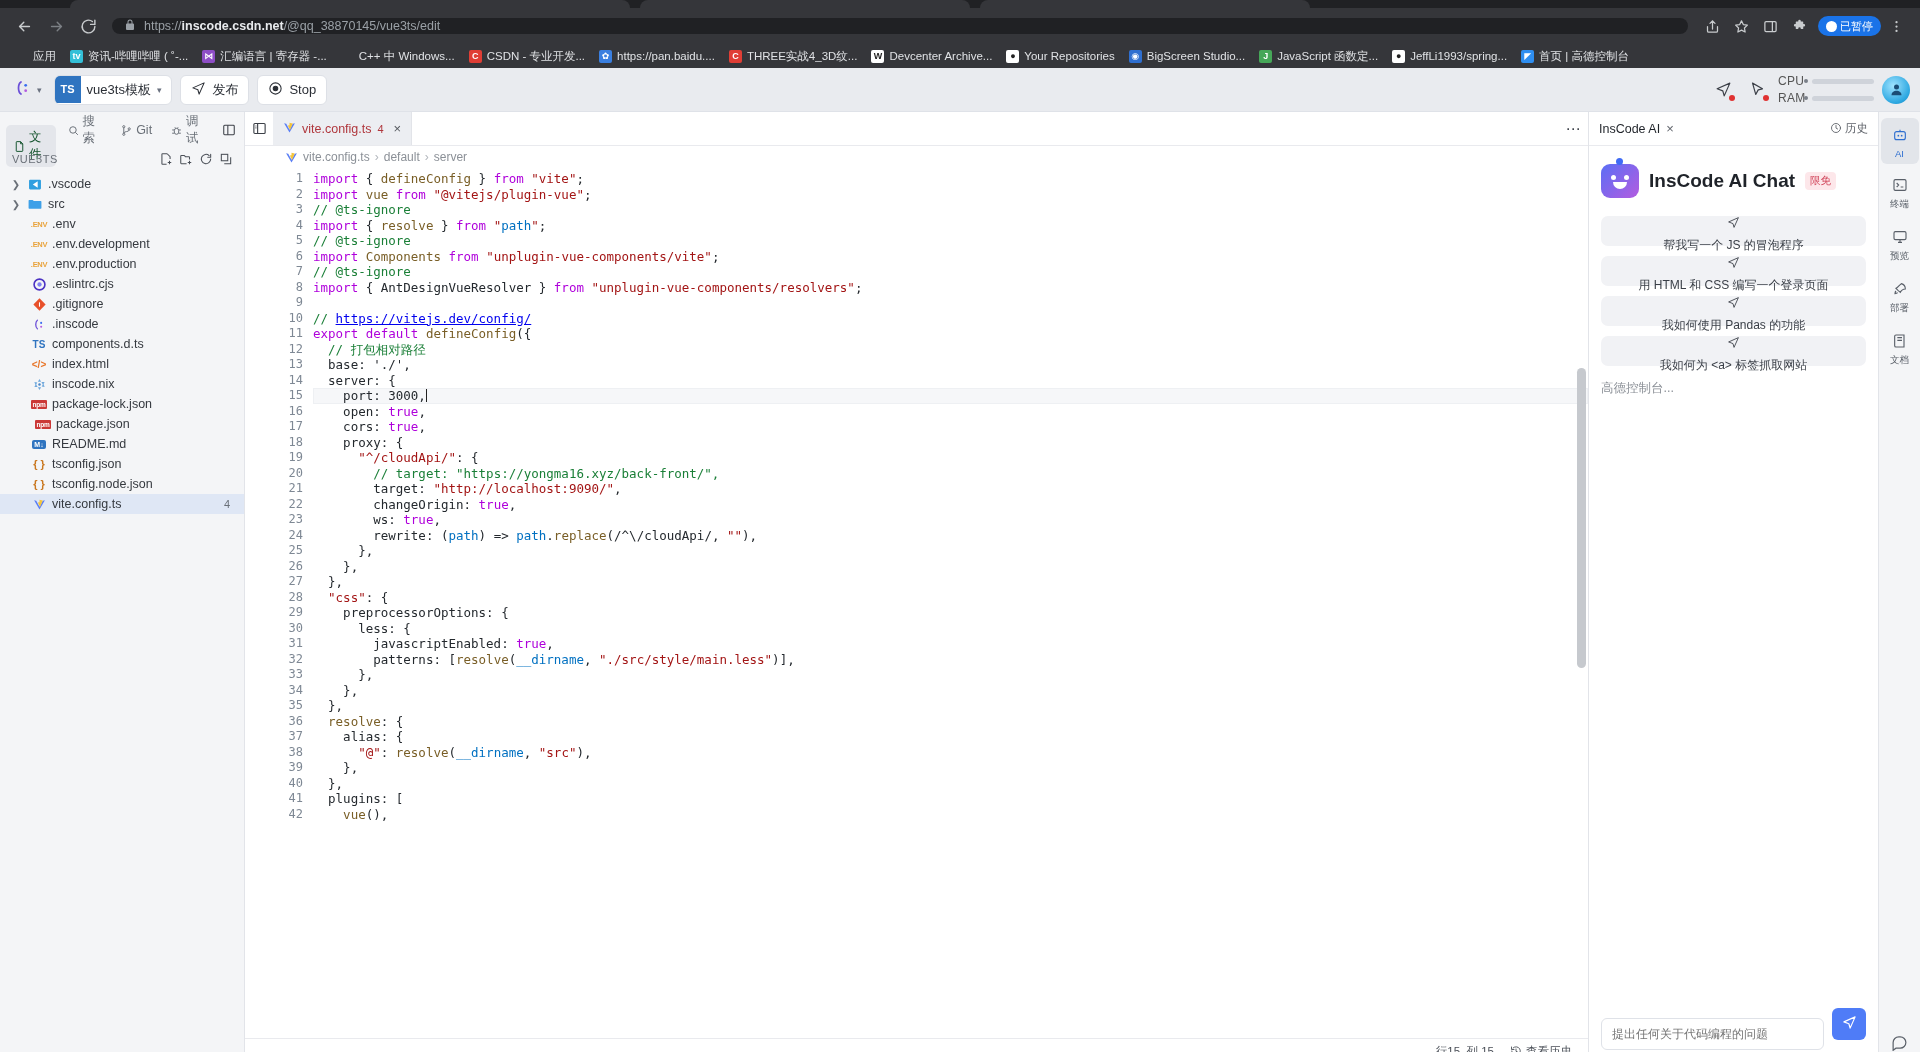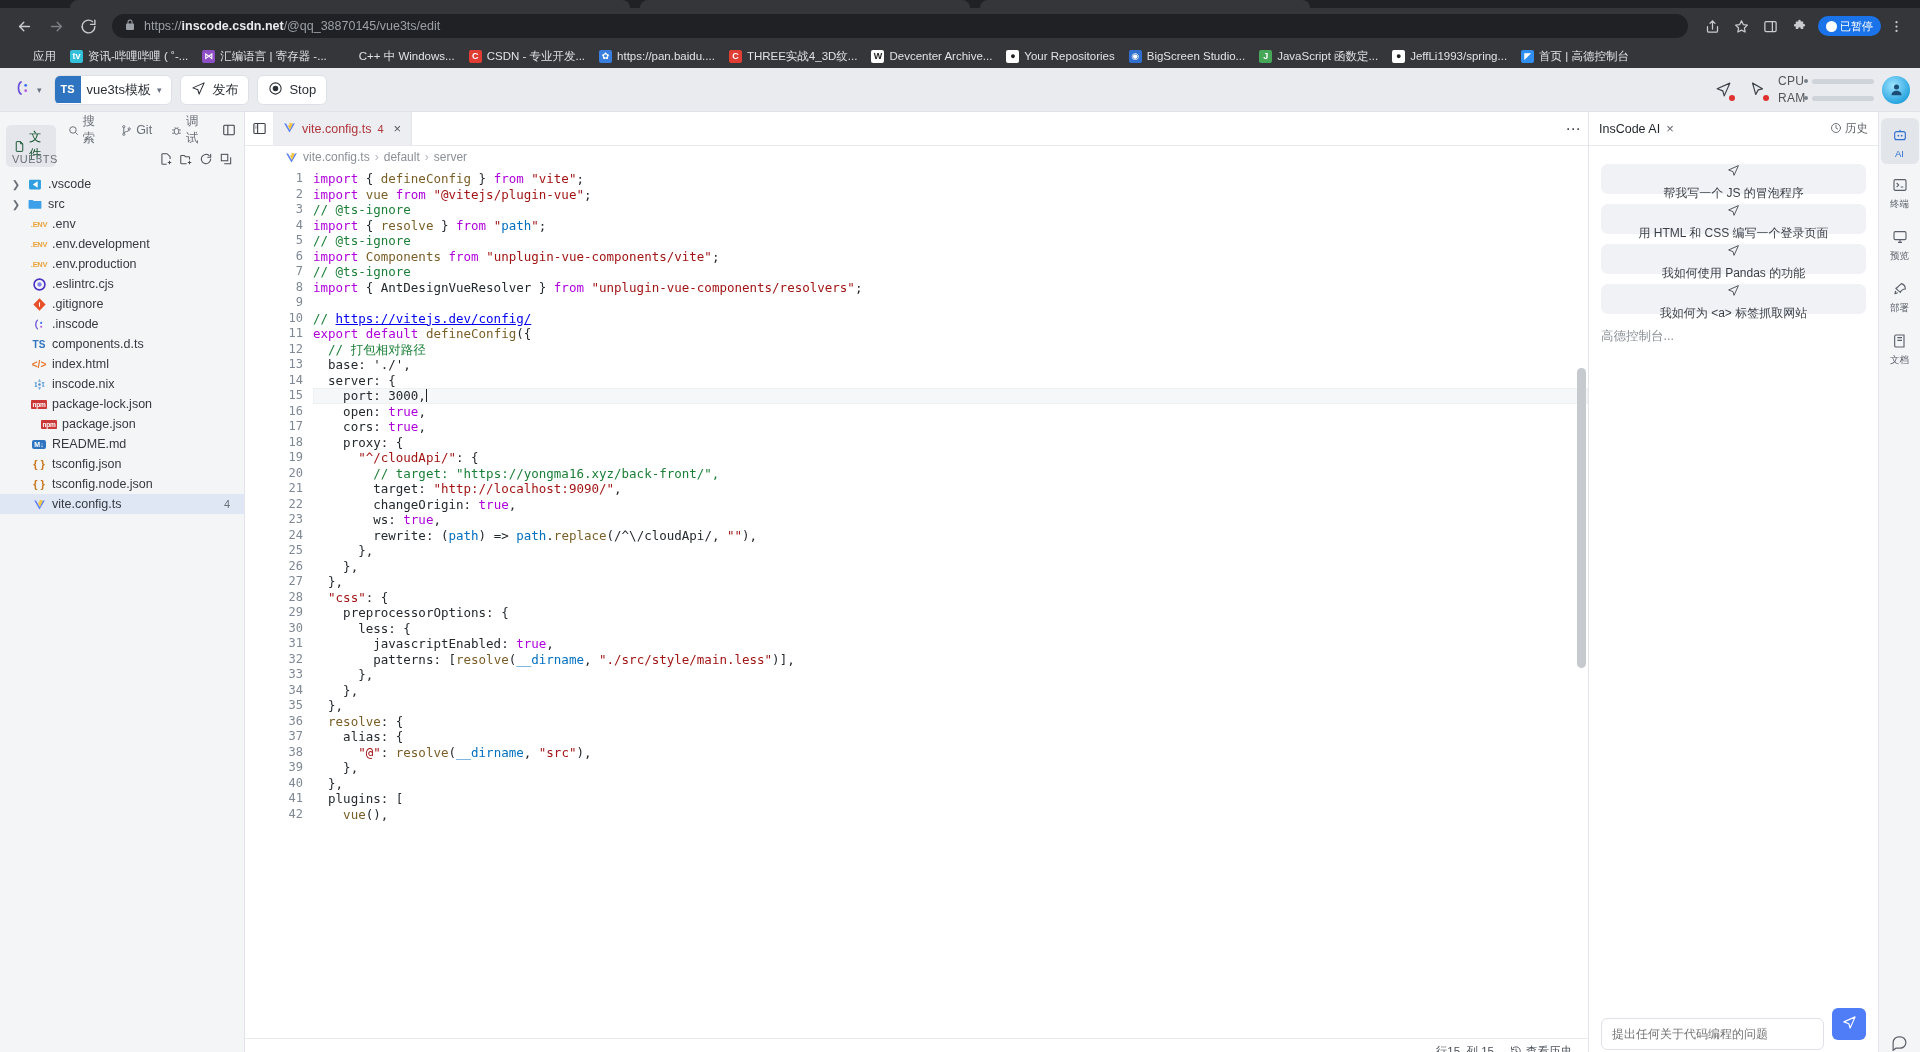--- a/index.html
+++ b/index.html
@@ -22,21 +22,21 @@
     height: 36px; display: flex; align-items: center;
     padding: 0 10px; gap: 4px; background: #35363a;
   }
   .nav-btn {
     width: 28px; height: 28px; border-radius: 50%;
     display: flex; align-items: center; justify-content: center;
     color: #c9ccce; font-size: 16px; cursor: pointer; flex: none;
   }
   .nav-btn svg { display:block; }
   #omnibox {
-    flex: 1; height: 24px; background: #202124; border-radius: 13px;
+    flex: 1; height: 16px; background: #202124; border-radius: 13px;
     display: flex; align-items: center; padding: 0 12px; gap: 8px;
     margin: 0 6px; min-width: 0;
   }
   #omnibox .url { color: #9aa0a6; font-size: 12.5px; white-space: nowrap; }
   #omnibox .url b { color: #e8eaed; font-weight: 600; }
   .omni-right { display: flex; align-items: center; gap: 1px; }
   .chip {
     background: #1a73e8; color: #fff; border-radius: 11px; height: 20px;
     display: flex; align-items: center; padding: 0 8px; font-size: 11px;
     gap: 3px; margin-left: 4px;
@@ -644,21 +644,21 @@
           </span>
           <span>inscode.nix</span>
         </div>
         <div class="tree-row" style="padding-left: 14px;">
           <span class="tw"></span>
           <span class="fic">
             <span style="background:#cb3837;color:#fff;font-size:6.5px;padding:1px 2px;border-radius:1px;letter-spacing:-.3px;">npm</span>
           </span>
           <span>package-lock.json</span>
         </div>
-        <div class="tree-row" style="padding-left: 24px;">
+        <div class="tree-row" style="padding-left: 18px;">
           <span class="tw"></span>
           <span class="fic">
             <span style="background:#cb3837;color:#fff;font-size:6.5px;padding:1px 2px;border-radius:1px;letter-spacing:-.3px;">npm</span>
           </span>
           <span>package.json</span>
         </div>
         <div class="tree-row" style="padding-left: 14px;">
           <span class="tw"></span>
           <span class="fic">
             <span style="background:#2f74c0;color:#fff;font-size:7px;padding:1px 2px;border-radius:2px;">M↓</span>
@@ -810,20 +810,29 @@
           <svg width="12" height="12" viewBox="0 0 24 24" fill="none" stroke="#60646b" stroke-width="1.8" stroke-linecap="round">
               <circle cx="12" cy="12" r="9"></circle>
               <path d="M12 7v5.2l3.2 1.8"></path>
             </svg>
         </span>
         <span>历史</span>
       </span>
     </div>
 
     <div id="ai-body">
+      <div id="ai-title-row">
+        <div id="bot">
+          <span class="eye l"></span>
+            <span class="eye r"></span>
+            <span class="smile"></span>
+        </div>
+        <span id="ai-title">InsCode AI Chat</span>
+        <span id="ai-badge">限免</span>
+      </div>
       <div id="suggestions">
           <div class="sugg">
             <span style="display: flex;">
               <svg width="13" height="13" viewBox="0 0 24 24" fill="none" stroke="#3a3f47" stroke-width="1.6" stroke-linejoin="round">
                 <path d="M3 11l18-8-8 18-2-7z"></path>
               </svg>
             </span>
             <span>帮我写一个 JS 的冒泡程序</span>
           </div>
           <div class="sugg">

